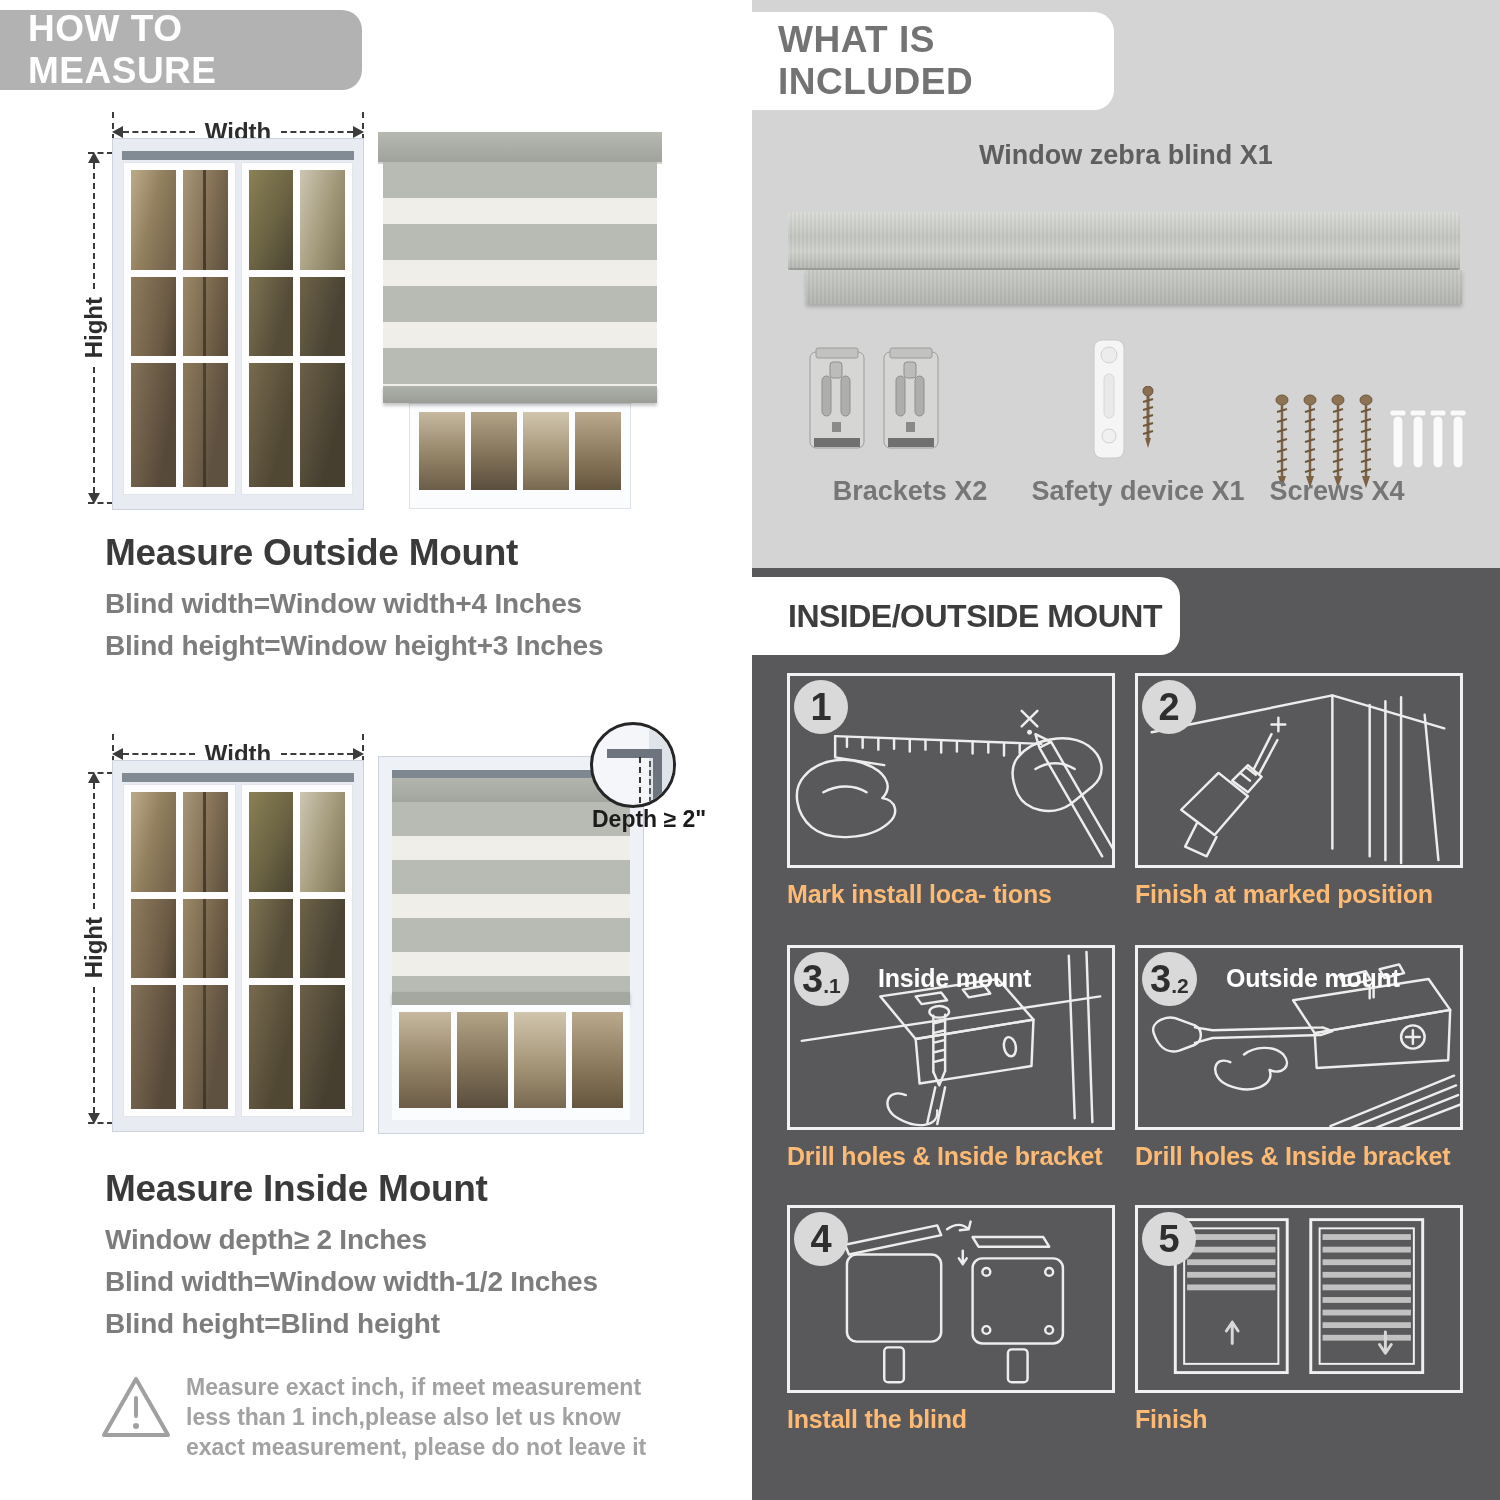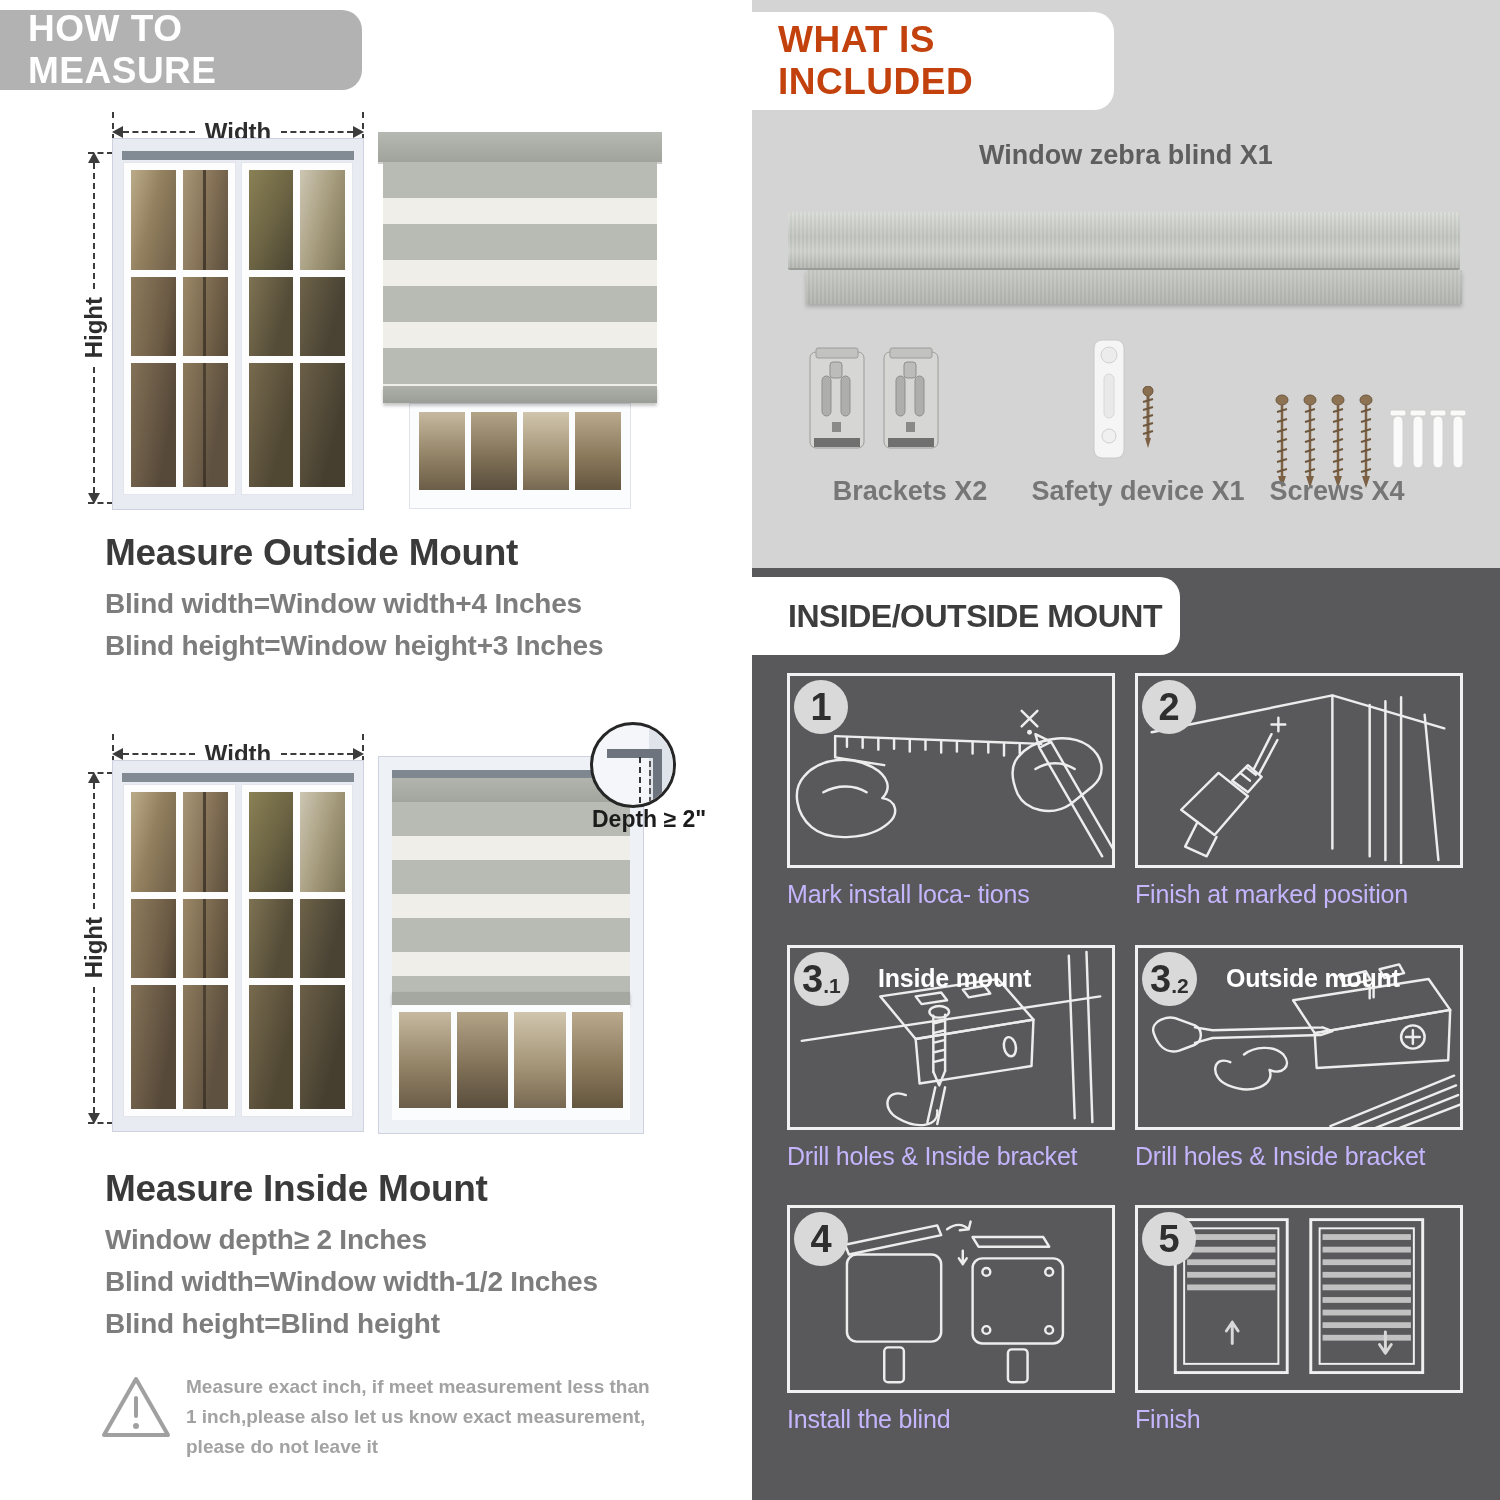--- a/index.html
+++ b/index.html
@@ -6,21 +6,21 @@
   .page{position:relative;width:1500px;height:1500px;background:#fff;overflow:hidden;
         font-family:"Liberation Sans",sans-serif;}
 
   
   .pill{position:absolute;display:flex;align-items:center;font-weight:bold;box-sizing:border-box;}
   .hdr-left{left:0;top:10px;width:362px;height:80px;background:#b2b2b2;border-radius:0 20px 20px 0;
             color:#fff;font-size:37px;letter-spacing:.5px;padding-left:28px;}
   .panel-light{position:absolute;left:752px;top:0;width:748px;height:568px;background:#d4d4d4;}
   .panel-dark{position:absolute;left:752px;top:568px;width:748px;height:932px;background:#59595b;}
   .hdr-included{left:0;top:12px;width:362px;height:98px;background:#fff;border-radius:0 20px 20px 0;
-            color:#c2410c;font-size:37px;letter-spacing:.5px;padding-left:26px;}
+            color:#737373;font-size:37px;letter-spacing:.5px;padding-left:26px;}
   .hdr-mount{left:0;top:9px;width:428px;height:78px;background:#fff;border-radius:0 20px 20px 0;
             color:#3d3d3d;font-size:32px;letter-spacing:-.5px;padding-left:36px;}
 
   
   .h-measure{position:absolute;height:32px;display:flex;align-items:center;}
   .hah{width:0;height:0;border:6px solid transparent;}
   .hah.l{border-right:11px solid #3c3c3c;border-left:none;}
   .hah.r{border-left:11px solid #3c3c3c;border-right:none;}
   .hdash{flex:1;border-top:2px dashed #3c3c3c;height:0;}
   .hlbl{padding:0 10px;font-weight:bold;font-size:24px;color:#2d2d2d;}
@@ -92,21 +92,21 @@
   .dc-corner{position:absolute;left:14px;top:24px;width:46px;height:50px;
              border-top:9px solid #6e747d;border-right:9px solid #6e747d;}
   .dc-dash1{position:absolute;left:46px;top:32px;height:46px;border-left:2px dashed #333;}
   .dc-dash2{position:absolute;left:56px;top:36px;height:42px;border-left:2px dashed #555;}
   .depth-label{position:absolute;left:592px;top:806px;font-weight:bold;font-size:23px;color:#1c1c1c;white-space:nowrap;}
 
   
   .mheading{position:absolute;font-weight:bold;font-size:37px;color:#3a3a3a;letter-spacing:-.3px;}
   .mline{position:absolute;font-weight:bold;font-size:28px;color:#7d7d7d;letter-spacing:-.2px;}
   .warn-text{position:absolute;left:186px;top:1372px;width:478px;font-weight:bold;
-             font-size:19px;line-height:30px;color:#a2a2a2;}
+             font-size:23px;line-height:30px;color:#a2a2a2;}
 
   
   .product-label{position:absolute;left:0;top:140px;width:100%;text-align:center;
                  font-weight:bold;font-size:27px;color:#5e5e5e;}
   .rail-top{position:absolute;left:36px;top:212px;width:672px;height:56px;border-radius:2px;
             background:repeating-linear-gradient(90deg,rgba(255,255,255,.07) 0 2px,rgba(0,0,0,.03) 2px 4px),
                        linear-gradient(180deg,#d9dbd7,#c2c4c0 45%,#cfd1cd 70%,#b4b6b2 100%);
             box-shadow:0 2px 0 #9a9c98;}
   .rail-bottom{position:absolute;left:54px;top:270px;width:656px;height:34px;
             background:repeating-linear-gradient(90deg,rgba(255,255,255,.06) 0 2px,rgba(0,0,0,.03) 2px 4px),
@@ -118,21 +118,21 @@
   
   .cell{position:absolute;width:328px;}
   .sbox{position:relative;border:3px solid #f1f1f1;box-sizing:border-box;width:100%;}
   .art{position:absolute;left:0;top:0;width:100%;height:100%;}
   .badge{position:absolute;left:4px;top:4px;min-width:54px;height:54px;border-radius:30px;
          background:#d9d9d9;color:#2f2f2f;display:flex;align-items:center;justify-content:center;
          padding:0 8px;box-sizing:border-box;z-index:3;}
   .bnum{font-size:38px;font-weight:bold;line-height:1;}
   .bsub{font-size:21px;font-weight:bold;transform:translateY(7px);}
   .stitle{position:absolute;left:88px;top:16px;font-size:25px;font-weight:bold;color:#fff;z-index:3;letter-spacing:-.2px;}
-  .cap{margin-top:12px;font-size:25px;font-weight:normal;color:#c4b5fd;letter-spacing:-.2px;}
+  .cap{margin-top:12px;font-size:25px;font-weight:bold;color:#fdba74;letter-spacing:-.2px;}
 </style>
 </head>
 <body>
 
 <div class="page">
 
   <div class="pill hdr-left">HOW TO MEASURE</div>
 
   <div class="h-measure" style="left:112px;top:116px;width:252px;">
     <span class="hend l"></span>

